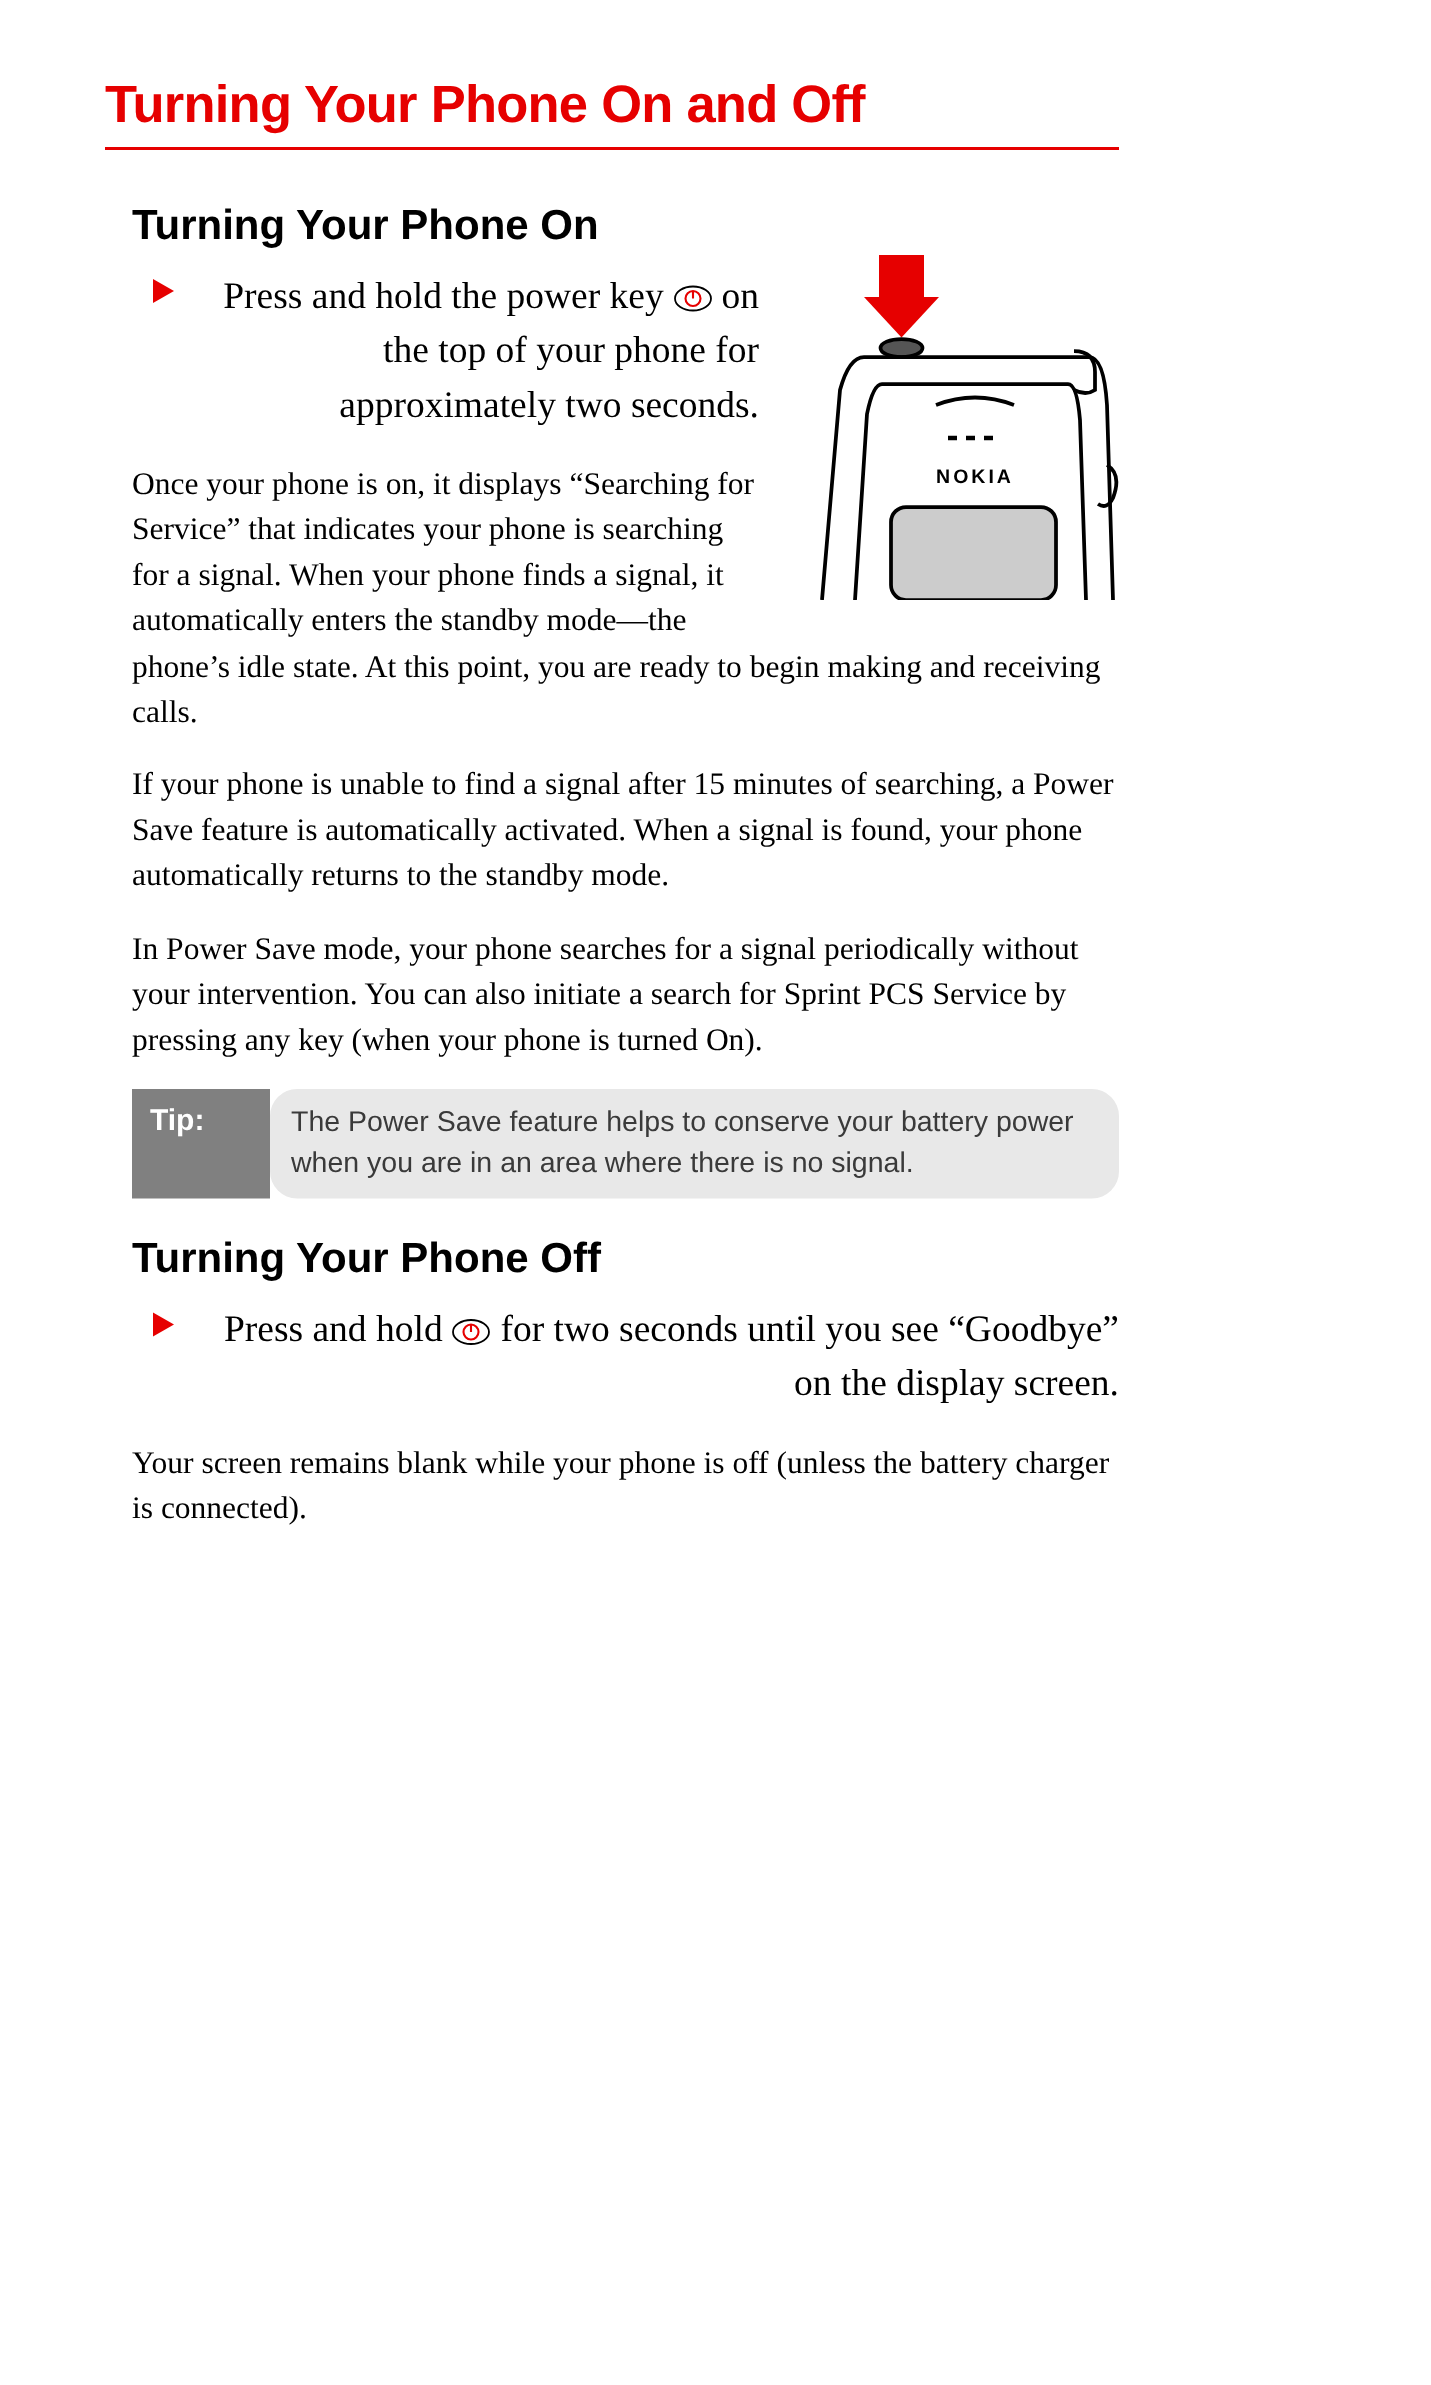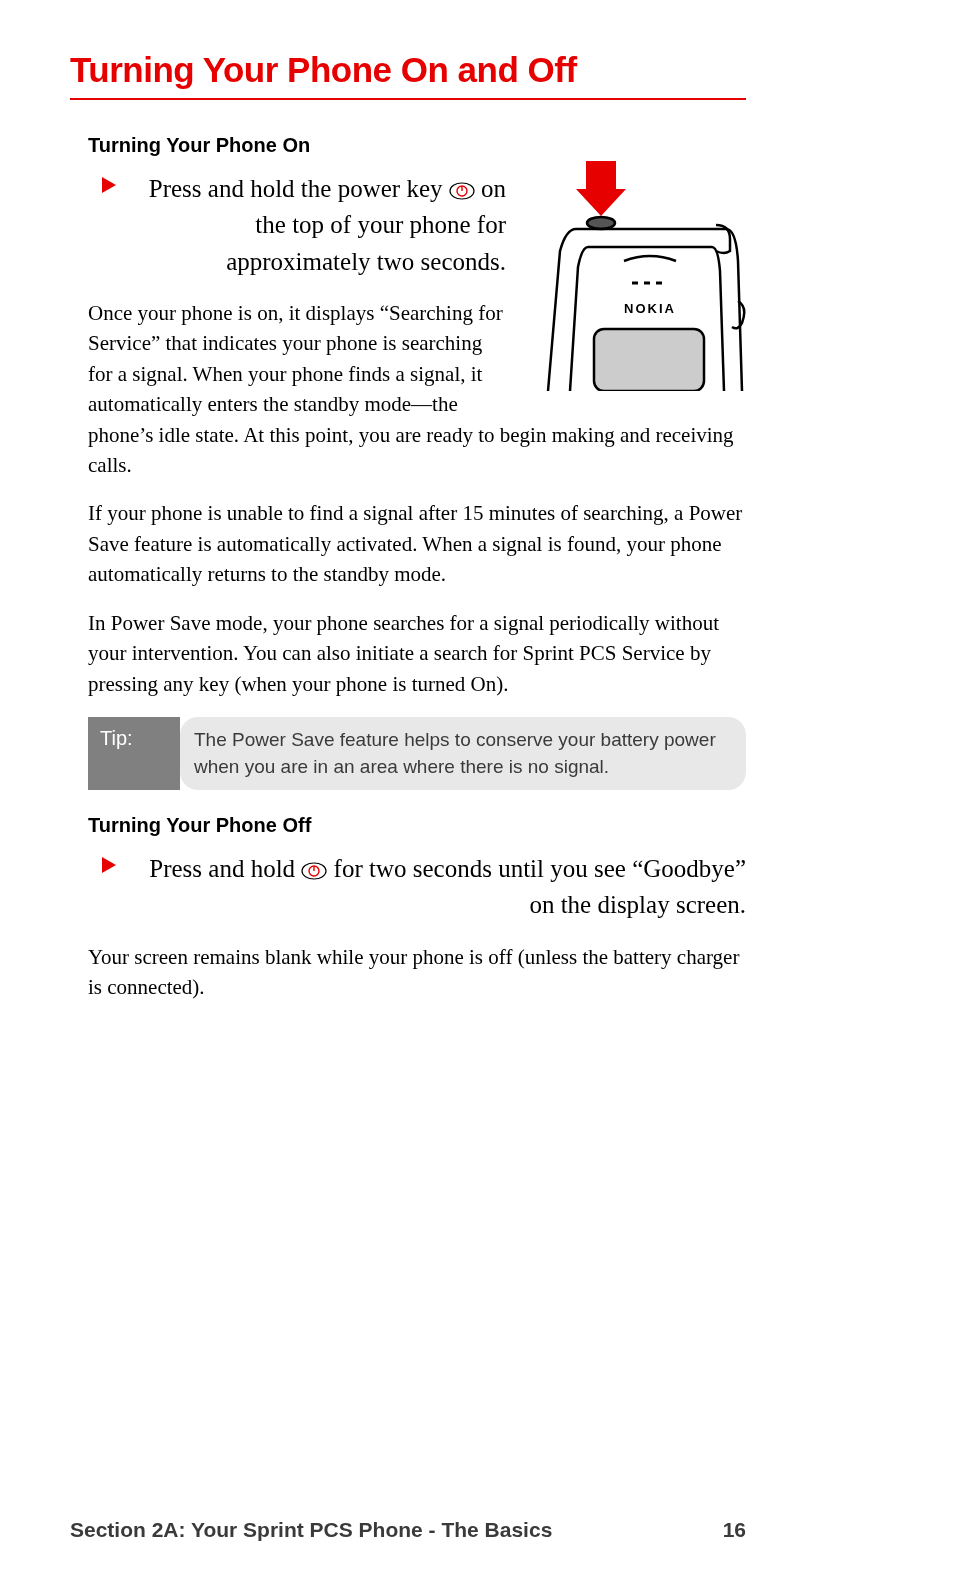--- a/index.html
+++ b/index.html
@@ -19,21 +19,21 @@
     font-weight: 700;
     border-bottom: 2px solid #e60000;
     padding-bottom: 8px;
     margin-bottom: 34px;
     letter-spacing: -0.5px;
   }
   .content { padding-left: 18px; padding-right: 0; }
   h2.sub {
     font-family: Helvetica, Arial, sans-serif;
     font-weight: 700;
-    font-size: 20px;
+    font-size: 28px;
     margin-bottom: 14px;
     color: #000;
   }
   .lead {
     font-family: Helvetica, Arial, sans-serif;
     font-weight: 700;
     font-size: 20px;
     color: #666;
     margin-bottom: 22px;
     padding-left: 6px;
@@ -75,21 +75,21 @@
     vertical-align: -3px;
   }
   .tip-box {
     display: flex;
     margin: 10px 0 24px 0;
   }
   .tip-label {
     background: #808080;
     color: #fff;
     font-family: Helvetica, Arial, sans-serif;
-    font-weight: 400;
+    font-weight: 700;
     font-size: 20px;
     padding: 10px 16px 10px 12px;
     width: 92px;
     flex: 0 0 92px;
   }
   .tip-text {
     background: #e8e8e8;
     color: #3a3a3a;
     font-family: Helvetica, Arial, sans-serif;
     font-size: 19px;
@@ -196,18 +196,14 @@
           <line x1="13" y1="4" x2="13" y2="9" stroke="#e60000" stroke-width="1.4"></line>
         </svg>
       </span>
       <span> for two seconds until you see “Goodbye” on the display screen.</span>
     </div>
 
     <p class="body">Your screen remains blank while your phone is off (unless the battery charger is connected).</p>
 
   </div>
 
-  <div class="footer">
-    <span>Section 2A: Your Sprint PCS Phone - The Basics</span>
-    <span>16</span>
-  </div>
 
 </div>
 
 </body></html>

